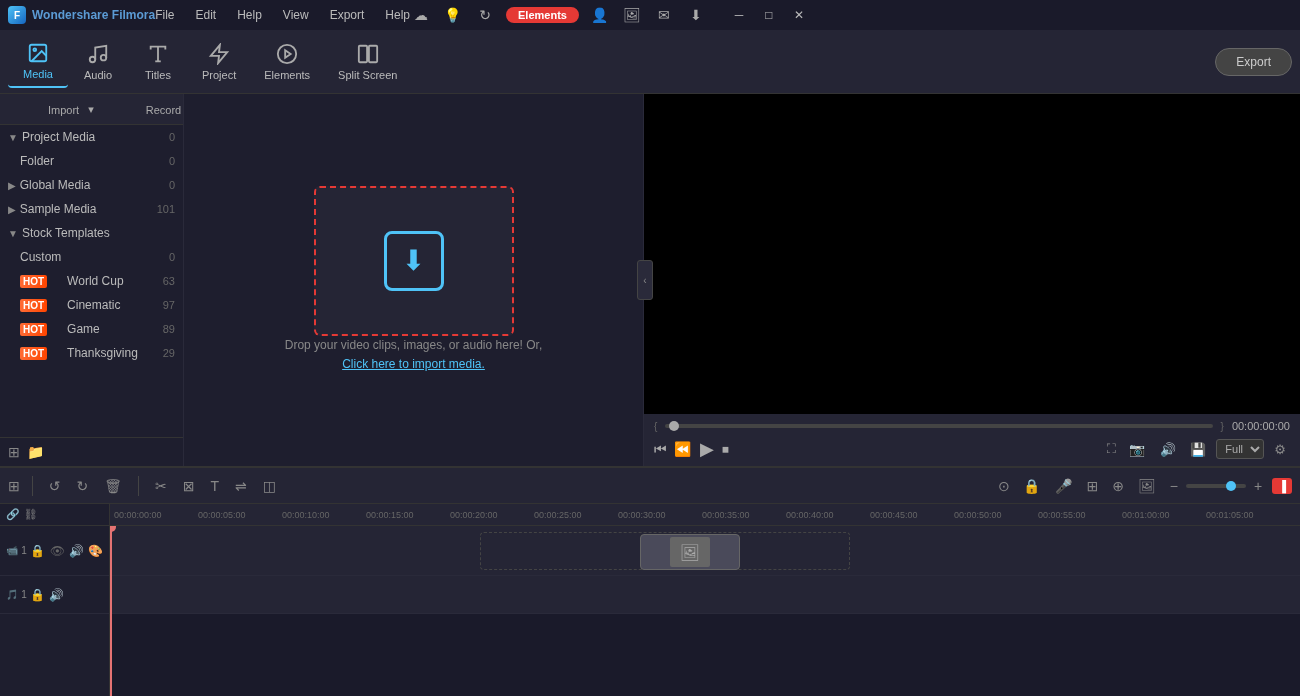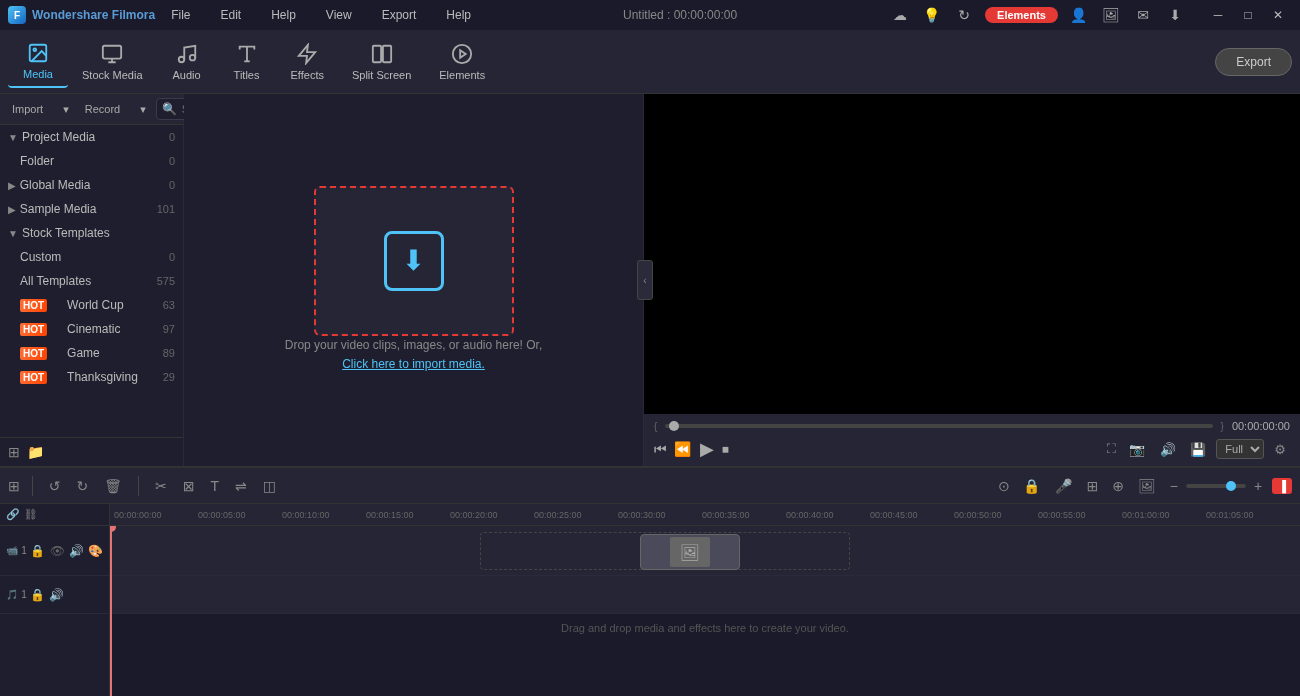--- a/index.html
+++ b/index.html
@@ -36,22 +36,22 @@
       width: 18px;
       height: 18px;
       background: linear-gradient(135deg, #4fc3f7, #1565c0);
       border-radius: 4px;
       display: flex; align-items: center; justify-content: center;
       color: white;
       font-size: 10px;
     }
     .title-bar-menu {
       display: flex;
-      gap: 30px;
-      margin-left: 16px;
+      gap: 21px;
+      margin-left: 0;
       color: #bbb;
       font-size: 12px;
     }
     .title-bar-menu span {
       cursor: pointer;
     }
     .title-center {
       flex: 1;
       text-align: center;
       color: #888;
@@ -167,21 +167,21 @@
       flex: 1;
     }
     .import-btn, .record-btn {
       background: none;
       border: none;
       color: #aaa;
       font-size: 11px;
       cursor: pointer;
       padding: 3px 6px;
       border-radius: 3px;
-      display: flex; align-items: center; gap: 20px;
+      display: flex; align-items: flex-end; gap: 9px; margin-left: 36px;
     }
     .panel-actions {
       display: flex;
       align-items: center;
       padding: 4px 6px;
       gap: 4px;
       background: #252535;
       border-bottom: 1px solid #333;
     }
     .filter-icon, .grid-icon {
@@ -494,21 +494,20 @@
     <span>Wondershare Filmora</span>
   </div>
   <div class="title-bar-menu">
     <span>File</span>
     <span>Edit</span>
     <span>Help</span>
     <span>View</span>
     <span>Export</span>
     <span>Help</span>
   </div>
-  <div class="title-center">Untitled : 00:00:00:00</div>
   <div class="title-bar-right">
     <div class="icon-btn">☁</div>
     <div class="icon-btn">💡</div>
     <div class="icon-btn">↻</div>
     <button class="purchase-btn">Elements</button>
     <div class="icon-btn">👤</div>
     <div class="icon-btn">🖼</div>
     <div class="icon-btn">✉</div>
     <div class="icon-btn">⬇</div>
     <div class="win-controls">
@@ -523,60 +522,53 @@
   <div class="toolbar-item active">
     <svg viewBox="0 0 24 24" fill="none" stroke="#4fc3f7" stroke-width="2">
         <rect x="3" y="3" width="18" height="18" rx="2"></rect>
         <circle cx="8.5" cy="8.5" r="1.5"></circle>
         <polyline points="21 15 16 10 5 21"></polyline>
       </svg>
     <span>Media</span>
   </div>
   <div class="toolbar-item">
     <svg viewBox="0 0 24 24" fill="none" stroke="#aaa" stroke-width="2">
-        <rect x="2" y="3" width="20" height="14" rx="2"></rect>
-        <path d="M8 21h8M12 17v4"></path>
-      </svg>
-    <span>Stock Media</span>
-  </div>
-  <div class="toolbar-item">
-    <svg viewBox="0 0 24 24" fill="none" stroke="#aaa" stroke-width="2">
         <path d="M9 18V5l12-2v13"></path>
         <circle cx="6" cy="18" r="3"></circle>
         <circle cx="18" cy="16" r="3"></circle>
       </svg>
     <span>Audio</span>
   </div>
   <div class="toolbar-item">
     <svg viewBox="0 0 24 24" fill="none" stroke="#aaa" stroke-width="2">
         <polyline points="4 7 4 4 20 4 20 7"></polyline>
         <line x1="9" y1="20" x2="15" y2="20"></line>
         <line x1="12" y1="4" x2="12" y2="20"></line>
       </svg>
     <span>Titles</span>
   </div>
   <div class="toolbar-item">
     <svg viewBox="0 0 24 24" fill="none" stroke="#aaa" stroke-width="2">
         <polygon points="13 2 3 14 12 14 11 22 21 10 12 10 13 2"></polygon>
       </svg>
-    <span>Effects</span>
+    <span>Project</span>
+  </div>
+  <div class="toolbar-item">
+    <svg viewBox="0 0 24 24" fill="none" stroke="#aaa" stroke-width="2">
+        <circle cx="12" cy="12" r="10"></circle>
+        <polygon points="10 8 16 12 10 16 10 8"></polygon>
+      </svg>
+    <span>Elements</span>
   </div>
   <div class="toolbar-item">
     <svg viewBox="0 0 24 24" fill="none" stroke="#aaa" stroke-width="2">
         <rect x="2" y="3" width="9" height="18" rx="1"></rect>
         <rect x="13" y="3" width="9" height="18" rx="1"></rect>
       </svg>
     <span>Split Screen</span>
-  </div>
-  <div class="toolbar-item">
-    <svg viewBox="0 0 24 24" fill="none" stroke="#aaa" stroke-width="2">
-        <circle cx="12" cy="12" r="10"></circle>
-        <polygon points="10 8 16 12 10 16 10 8"></polygon>
-      </svg>
-    <span>Elements</span>
   </div>
   <div class="toolbar-spacer"></div>
   <button class="export-btn">Export</button>
 </div>
 
 <div class="main-area">
 
   <div class="left-panel">
 
     <div class="panel-actions">
@@ -621,24 +613,20 @@
       </div>
 
       <div class="tree-item">
         <span class="arrow">▼</span>
         <span>Stock Templates</span>
         <span class="count"></span>
       </div>
       <div class="tree-item tree-child">
         <span>Custom</span>
         <span class="count">0</span>
-      </div>
-      <div class="tree-item tree-child">
-        <span>All Templates</span>
-        <span class="count">575</span>
       </div>
       <div class="tree-item tree-child">
         <span class="hot-badge">HOT</span>
         <span>World Cup</span>
         <span class="count">63</span>
       </div>
       <div class="tree-item tree-child">
         <span class="hot-badge">HOT</span>
         <span>Cinematic</span>
         <span class="count">97</span>
@@ -821,17 +809,16 @@
           <div class="drag-drop-zone"></div>
 
           <div class="media-clip">
             <div class="media-clip-thumb">🖼</div>
           </div>
         </div>
 
         <div style="height:38px; border-bottom:1px solid #2a2a3a; background:#252535; position:relative;">
         </div>
 
-        <div style="text-align:center; padding:8px 0; color:#555; font-size:11px;">Drag and drop media and effects here to create your video.</div>
       </div>
     </div>
   </div>
 </div>
 
 </body></html>

